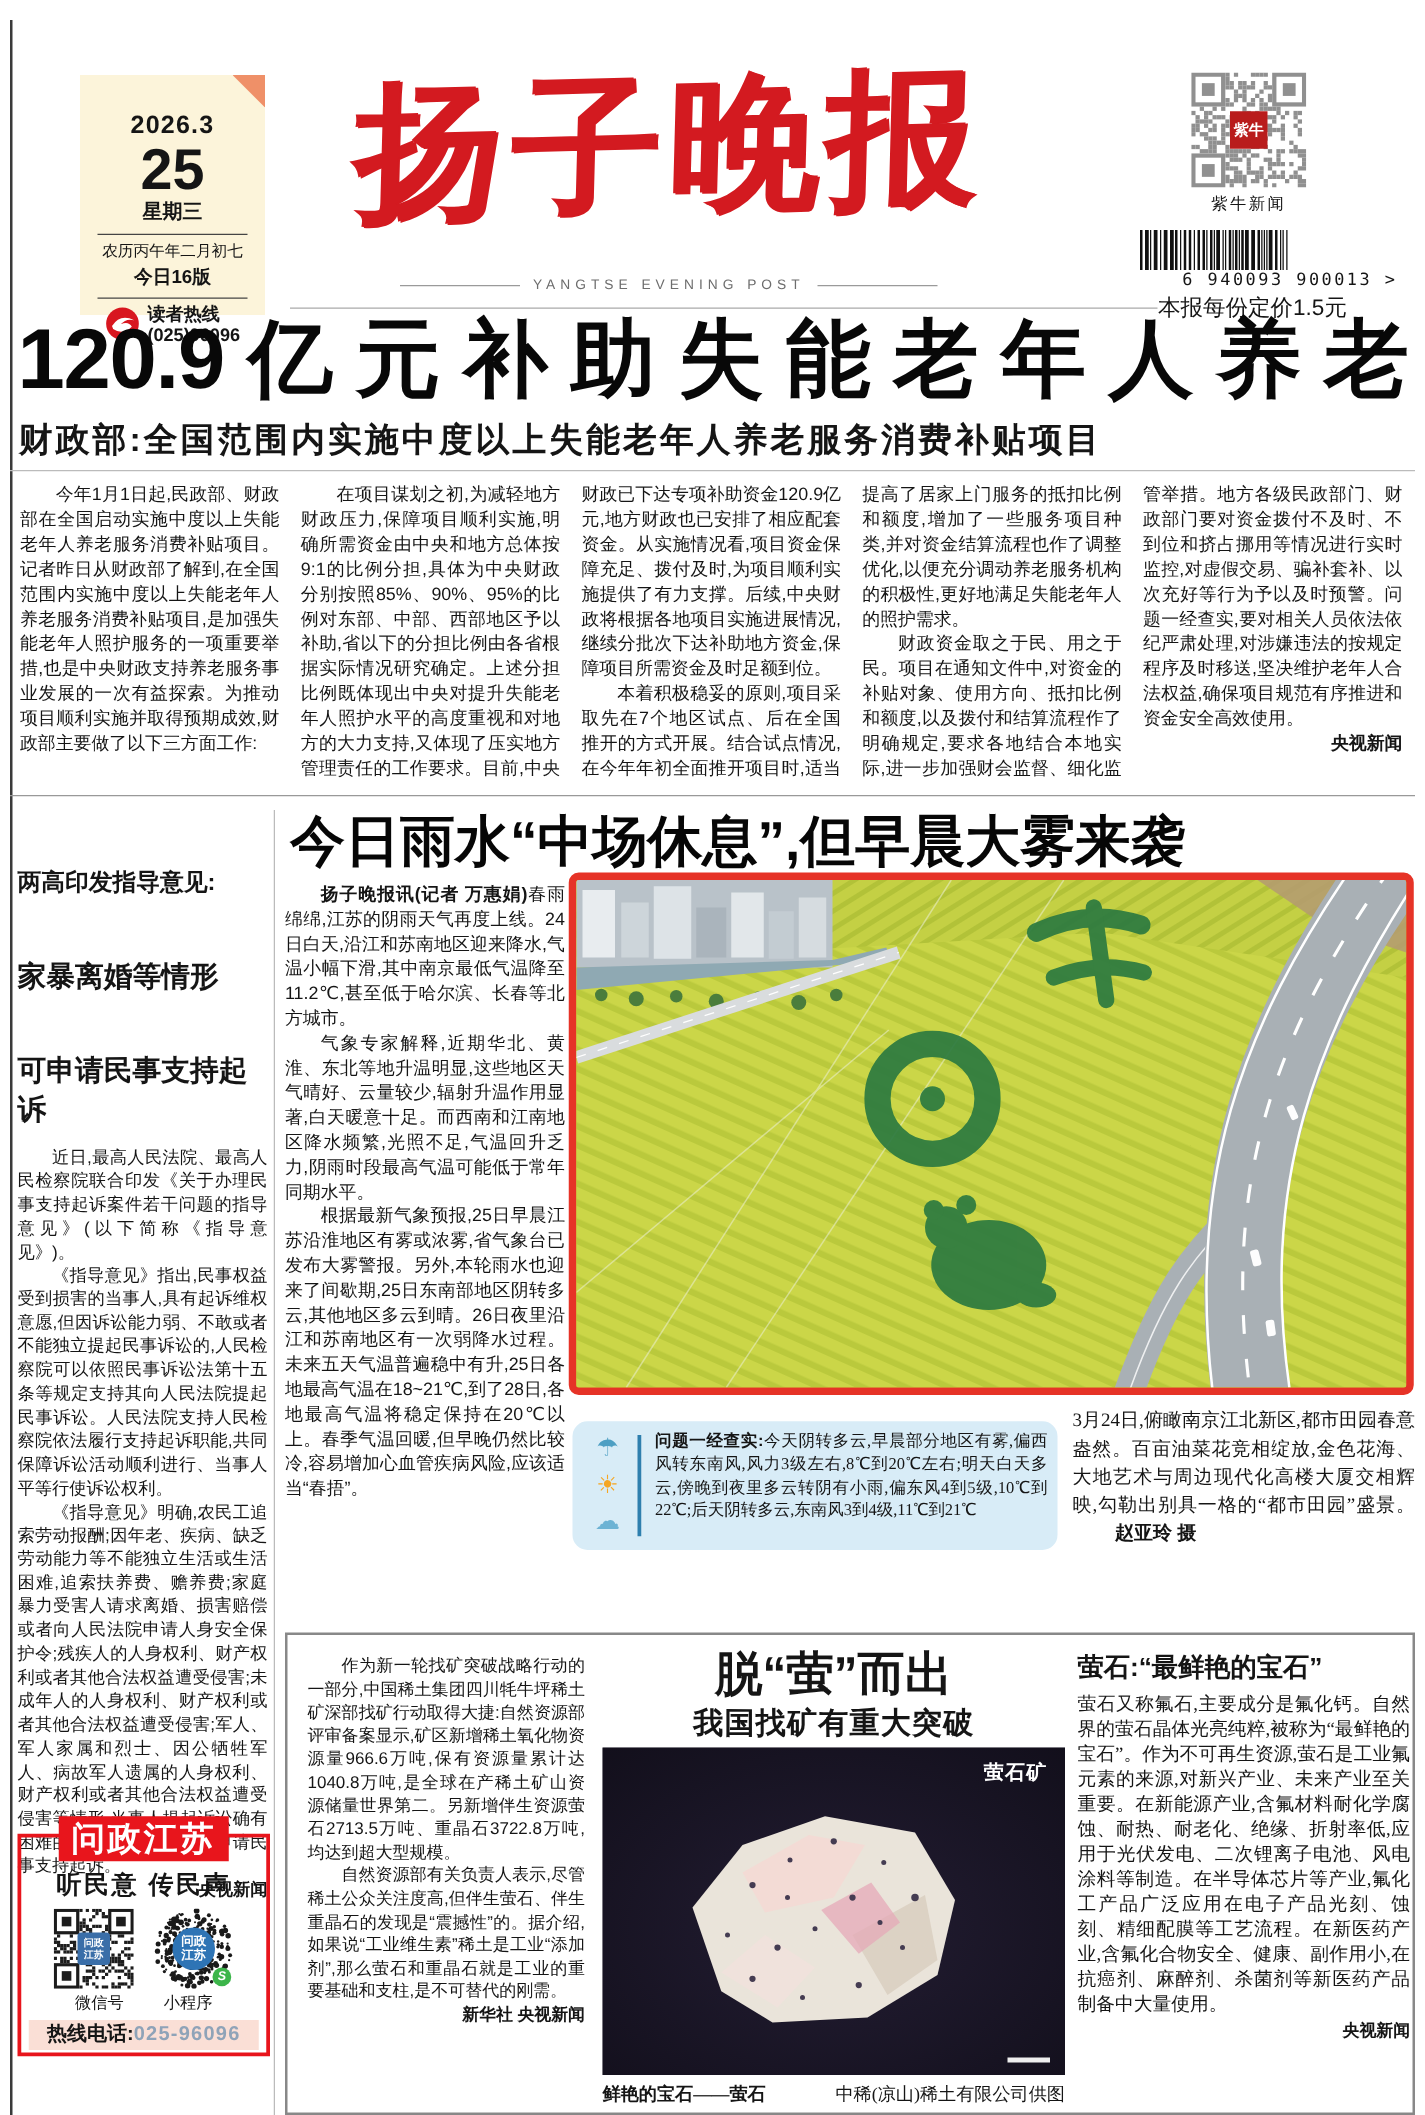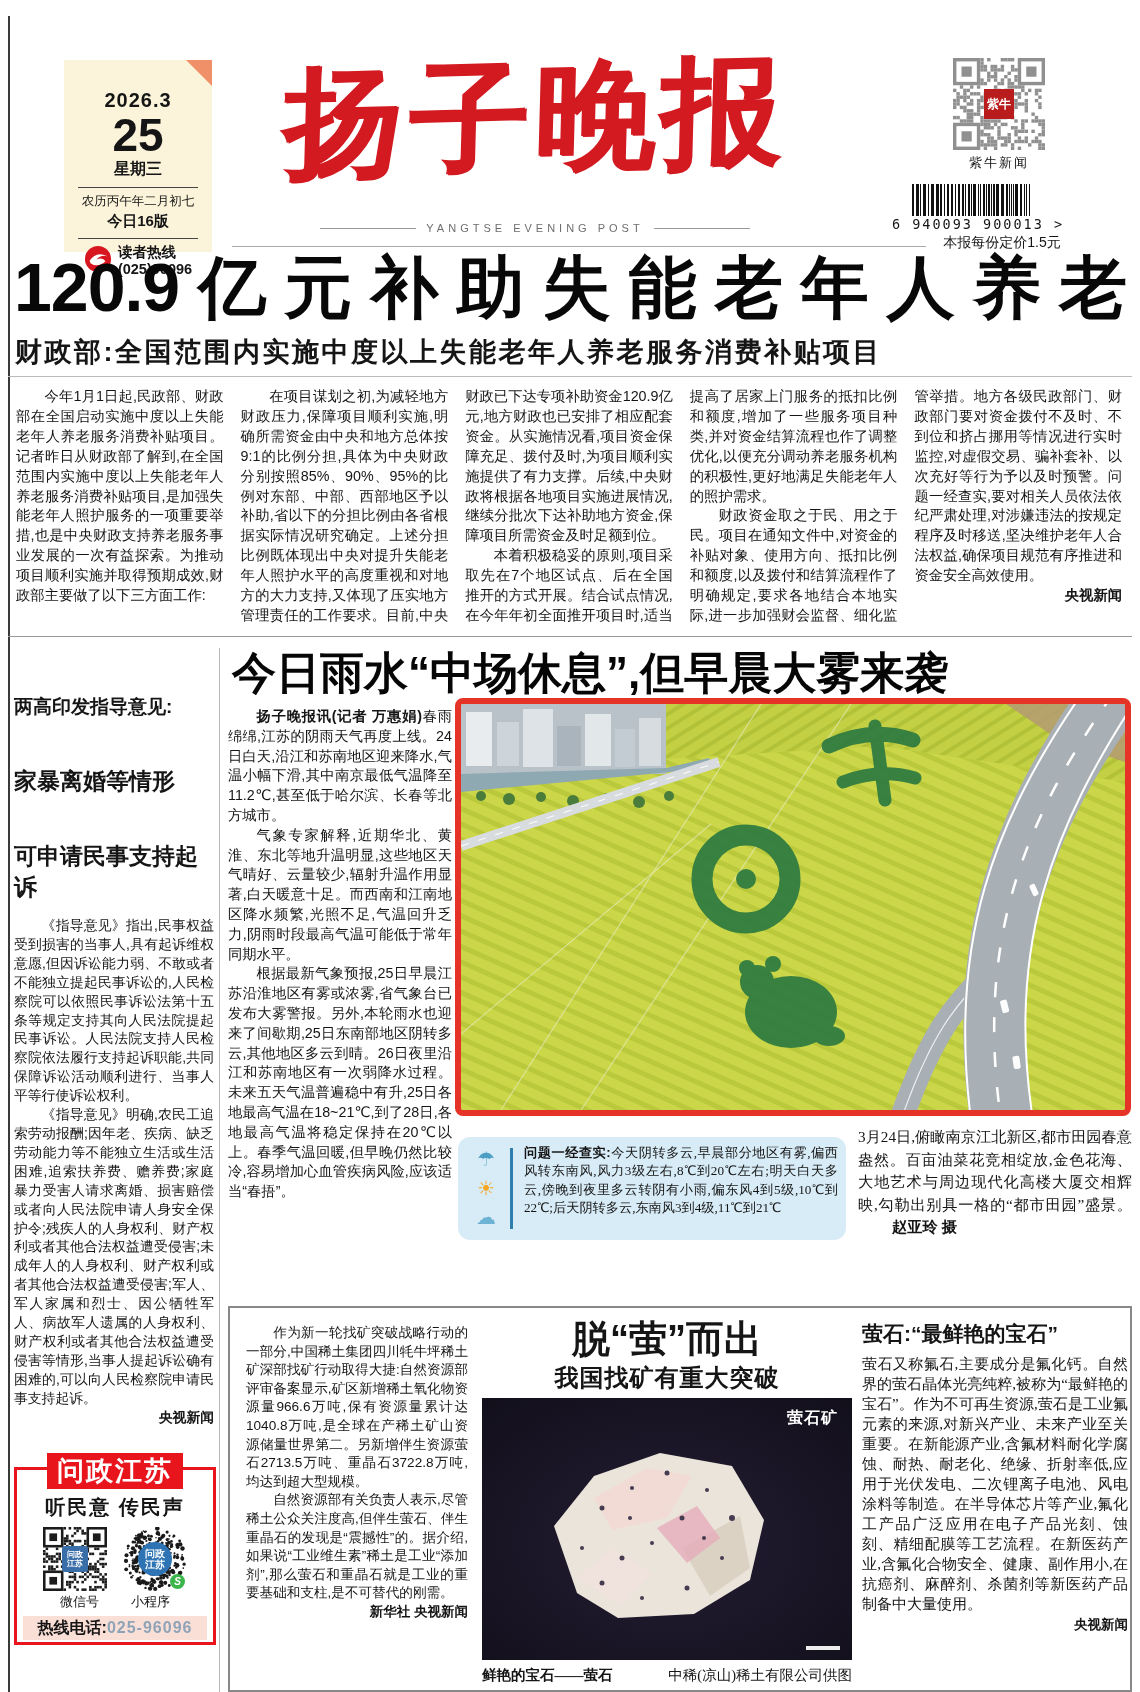--- a/index.html
+++ b/index.html
@@ -32,23 +32,23 @@
   .eng-txt{font-size:11px;color:#6d6d6d;letter-spacing:4px;white-space:nowrap;}
   .head-rule{left:232px;top:246px;width:694px;height:1px;background:#aaa;}
   .ziniu{left:953px;top:58px;width:92px;height:92px;}
   .qr-wrap{position:relative;}
   .qr-center{position:absolute;left:50%;top:50%;transform:translate(-50%,-50%);
              background:#b91c1c;color:#fff;border-radius:0;display:flex;align-items:center;justify-content:center;
              font-family:"Liberation Serif",serif;font-weight:700;}
   .zn-c{width:30px;height:30px;font-size:12px;}
   .ziniu-label{left:947px;top:154px;width:104px;text-align:center;font-size:13px;letter-spacing:2px;}
   .barcode{left:912px;top:184px;width:172px;height:32px;overflow:hidden;}
-  .bar-digits{left:880px;top:216px;width:196px;text-align:center;font-size:13.5px;letter-spacing:2px;
+  .bar-digits{left:922px;top:216px;width:196px;text-align:right;font-size:13.5px;letter-spacing:2px;
               font-family:"DejaVu Sans Mono",monospace;}
-  .price{left:912px;top:234px;width:180px;text-align:center;font-size:14px;}
+  .price{left:912px;top:234px;width:180px;text-align:center;font-size:18px;}
 
   
   .lead-title{left:14px;top:246px;width:1112px;font-size:68px;line-height:82px;font-weight:900;
               text-align:justify;text-align-last:justify;letter-spacing:-1px;color:#080808;}
   .lead-sub{left:15px;top:334px;width:1110px;font-size:27px;font-weight:800;letter-spacing:2.5px;white-space:nowrap;}
   .lead-rule{left:8px;top:376px;width:1124px;height:1px;background:#bbb;}
   .lead-body{left:16px;top:387px;width:1106px;height:246px;column-count:5;column-gap:17px;
              font-size:14.3px;line-height:19.9px;overflow:hidden;}
   .divider1{left:8px;top:636px;width:1124px;height:1px;background:#999;}
   .vline{left:219px;top:648px;width:1px;height:1044px;background:#bbb;}
@@ -411,20 +411,21 @@
     <p class="byl">央视新闻</p>
   </div>
   <div class="abs divider1"></div>
   <div class="abs vline"></div>
 
   <div class="abs lc">
     <div class="lc-kicker">两高印发指导意见:</div>
     <div class="lc-title">家暴离婚等情形</div>
     <div class="lc-title">可申请民事支持起诉</div>
     <div class="lc-body jus">
+      <p>近日,最高人民法院、最高人民检察院联合印发《关于办理民事支持起诉案件若干问题的指导意见》(以下简称《指导意见》)。</p>
       <p>《指导意见》指出,民事权益受到损害的当事人,具有起诉维权意愿,但因诉讼能力弱、不敢或者不能独立提起民事诉讼的,人民检察院可以依照民事诉讼法第十五条等规定支持其向人民法院提起民事诉讼。人民法院支持人民检察院依法履行支持起诉职能,共同保障诉讼活动顺利进行、当事人平等行使诉讼权利。</p>
       <p>《指导意见》明确,农民工追索劳动报酬;因年老、疾病、缺乏劳动能力等不能独立生活或生活困难,追索扶养费、赡养费;家庭暴力受害人请求离婚、损害赔偿或者向人民法院申请人身安全保护令;残疾人的人身权利、财产权利或者其他合法权益遭受侵害;未成年人的人身权利、财产权利或者其他合法权益遭受侵害;军人、军人家属和烈士、因公牺牲军人、病故军人遗属的人身权利、财产权利或者其他合法权益遭受侵害等情形,当事人提起诉讼确有困难的,可以向人民检察院申请民事支持起诉。</p>
       <p class="byl">央视新闻</p>
     </div>
   </div>
 
   <div class="abs wz">
     <div class="wz-banner">问政江苏</div>
     <div class="wz-slogan">听民意 传民声</div>
     <div class="wz-qrs">

